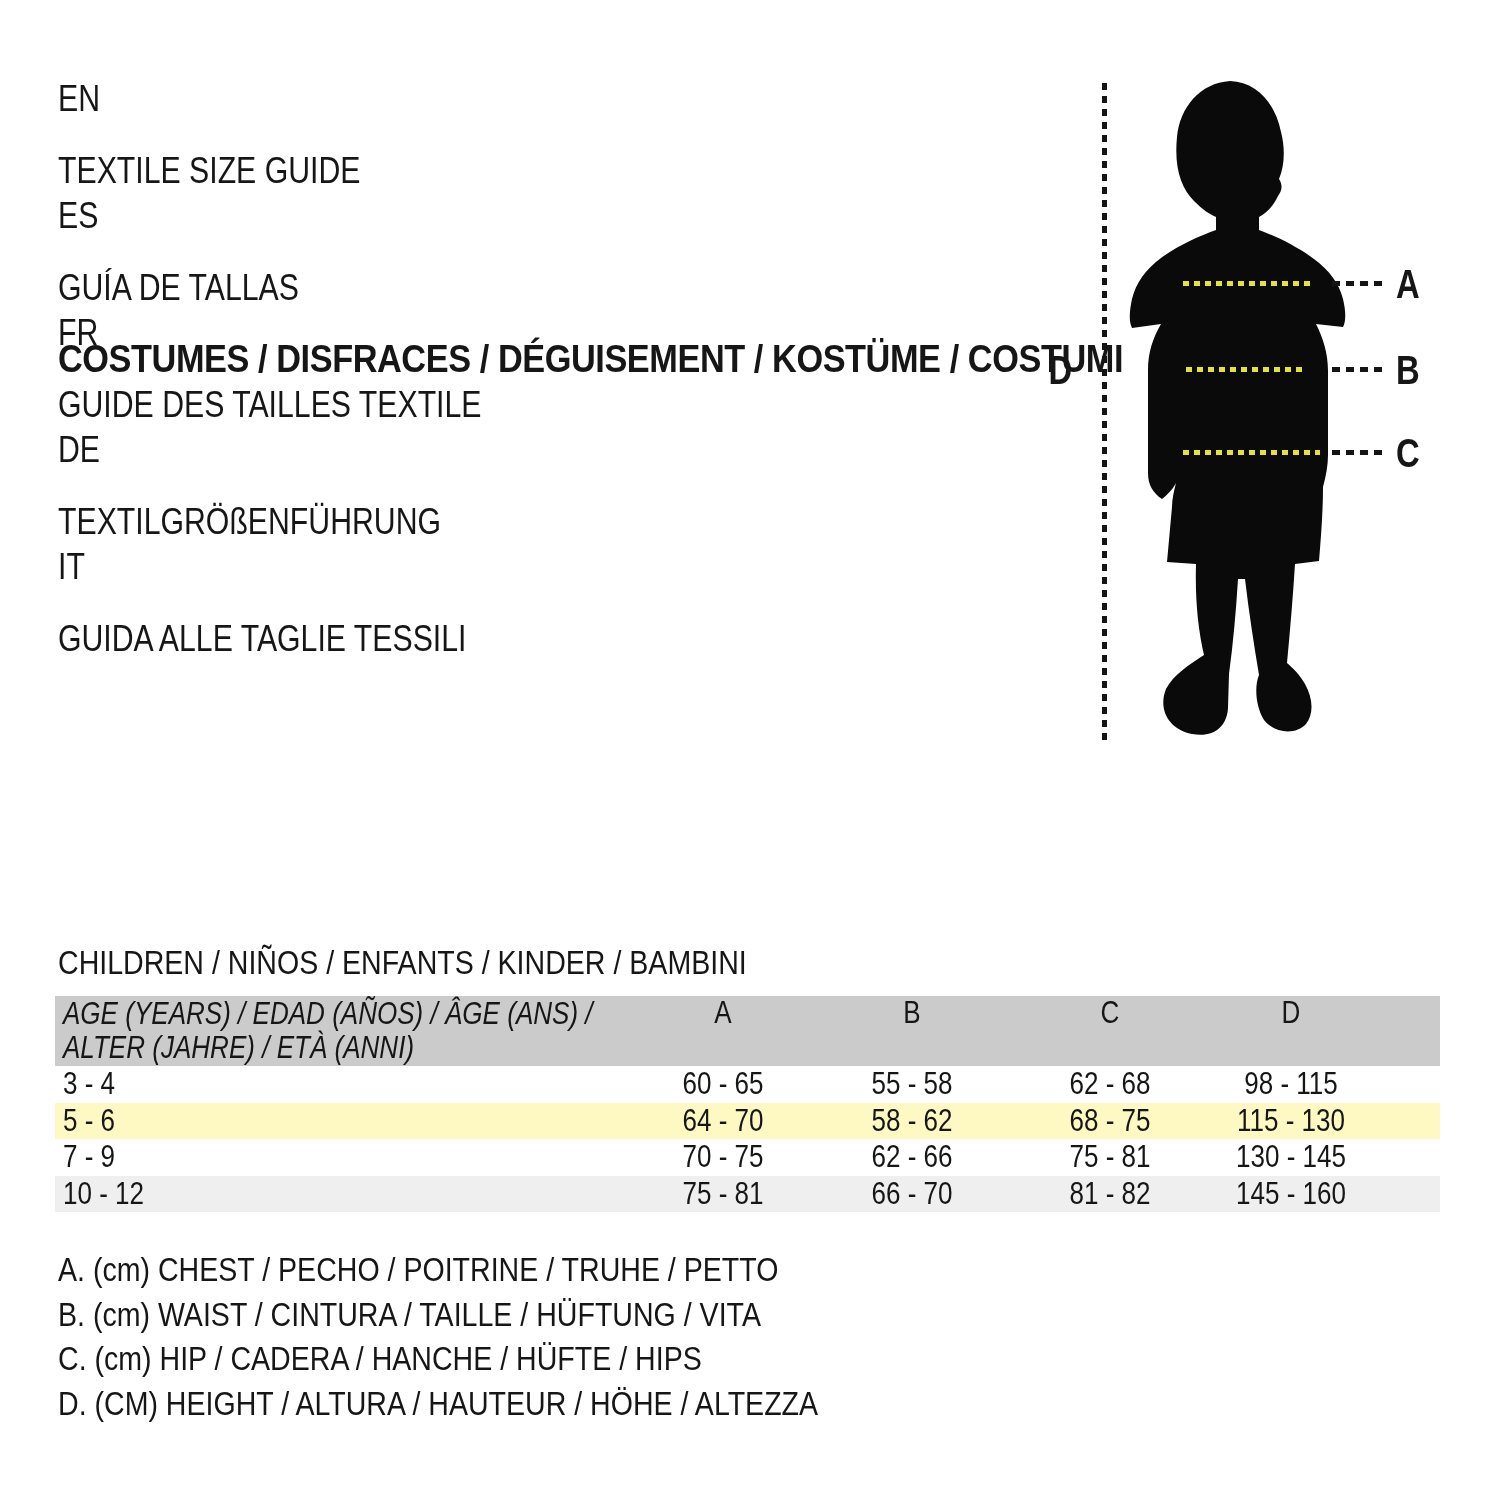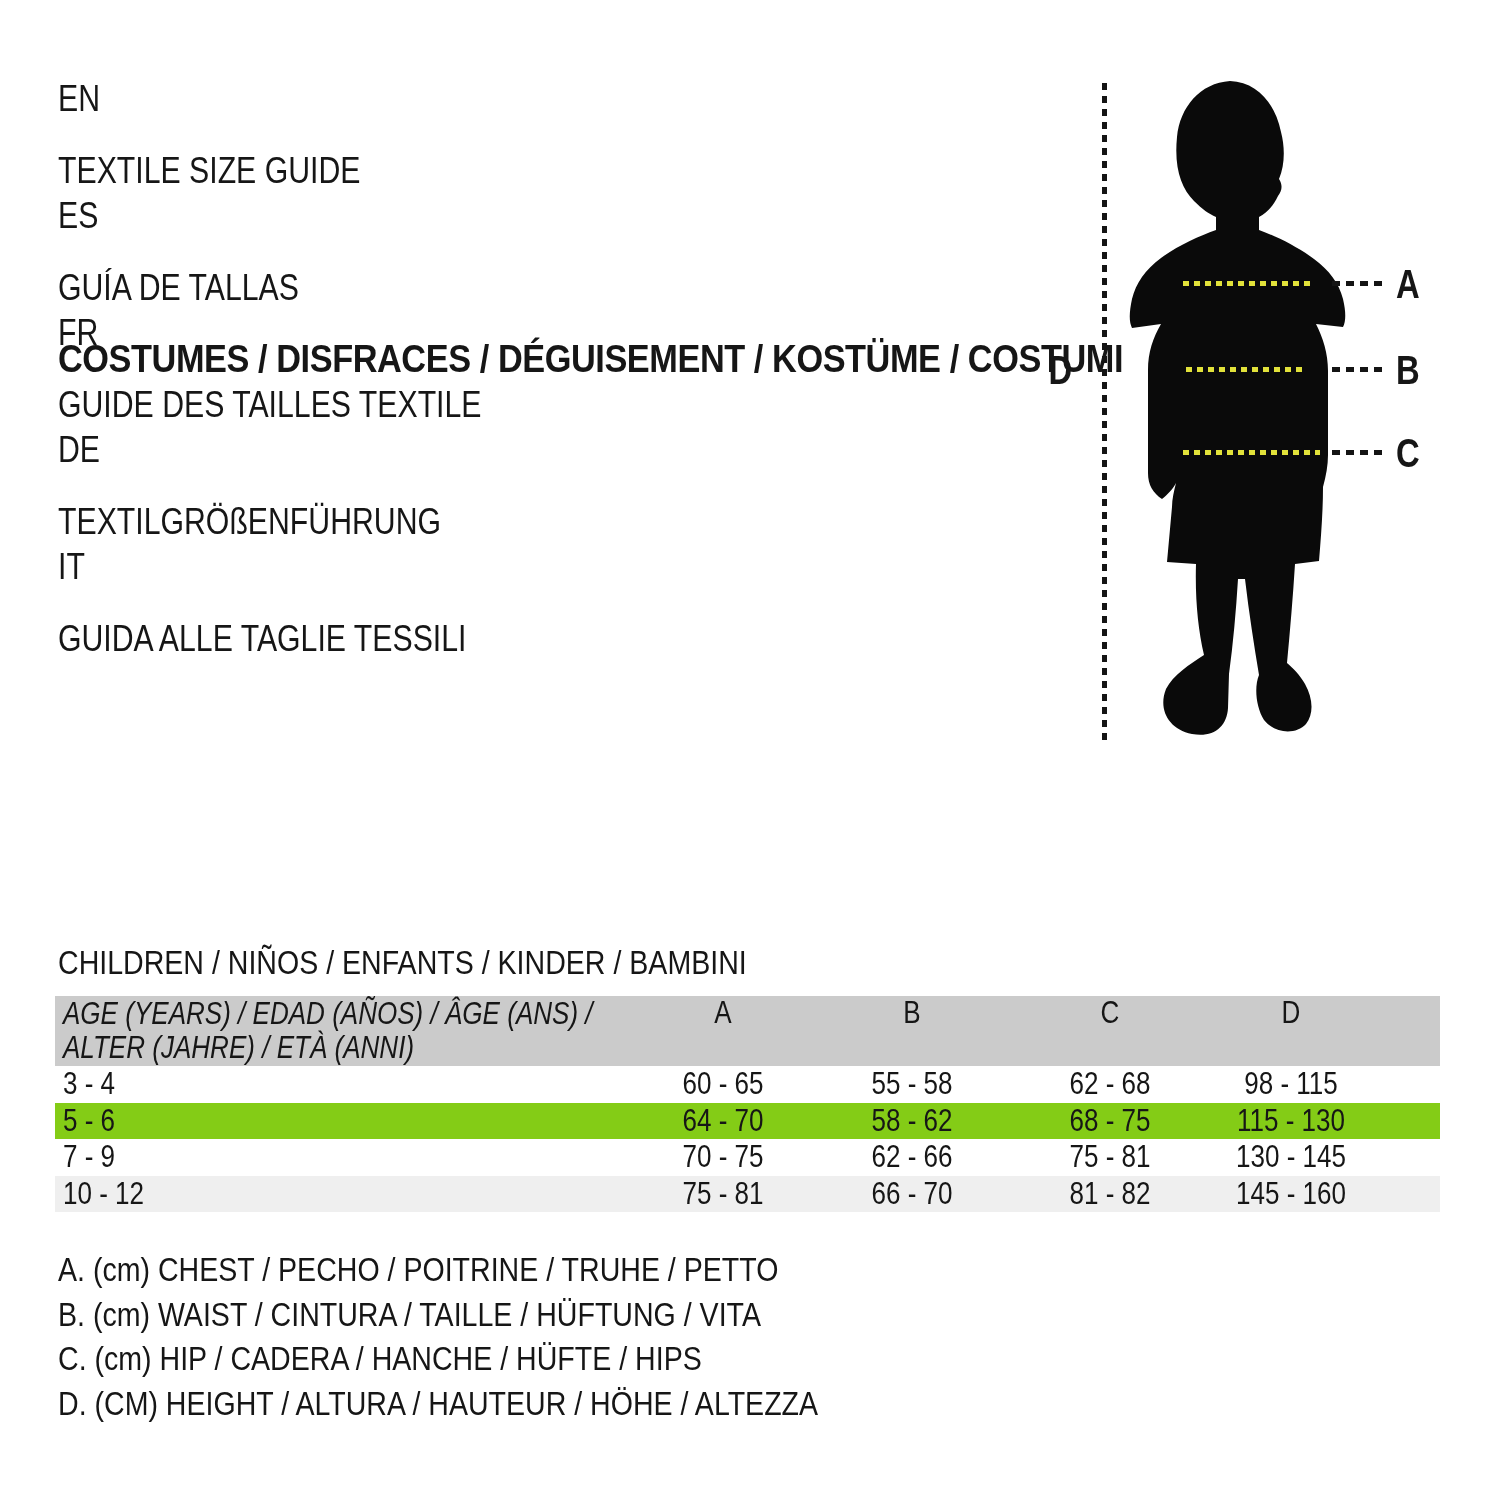--- a/index.html
+++ b/index.html
@@ -169,21 +169,21 @@
   </div>
 
   <div class="tbl-row">
     <span class="age-cell"><span class="cx">3 - 4</span></span>
     <span class="cell-val" style="left:668px;"><span class="cxc">60 - 65</span></span>
     <span class="cell-val" style="left:857px;"><span class="cxc">55 - 58</span></span>
     <span class="cell-val" style="left:1055px;"><span class="cxc">62 - 68</span></span>
     <span class="cell-val" style="left:1236px;"><span class="cxc">98 - 115</span></span>
   </div>
 
-  <div class="tbl-row" style="background:#84cc16;">
+  <div class="tbl-row" style="background:#fef9c3;">
     <span class="age-cell"><span class="cx">5 - 6</span></span>
     <span class="cell-val" style="left:668px;"><span class="cxc">64 - 70</span></span>
     <span class="cell-val" style="left:857px;"><span class="cxc">58 - 62</span></span>
     <span class="cell-val" style="left:1055px;"><span class="cxc">68 - 75</span></span>
     <span class="cell-val" style="left:1236px;"><span class="cxc">115 - 130</span></span>
   </div>
 
   <div class="tbl-row">
     <span class="age-cell"><span class="cx">7 - 9</span></span>
     <span class="cell-val" style="left:668px;"><span class="cxc">70 - 75</span></span>

